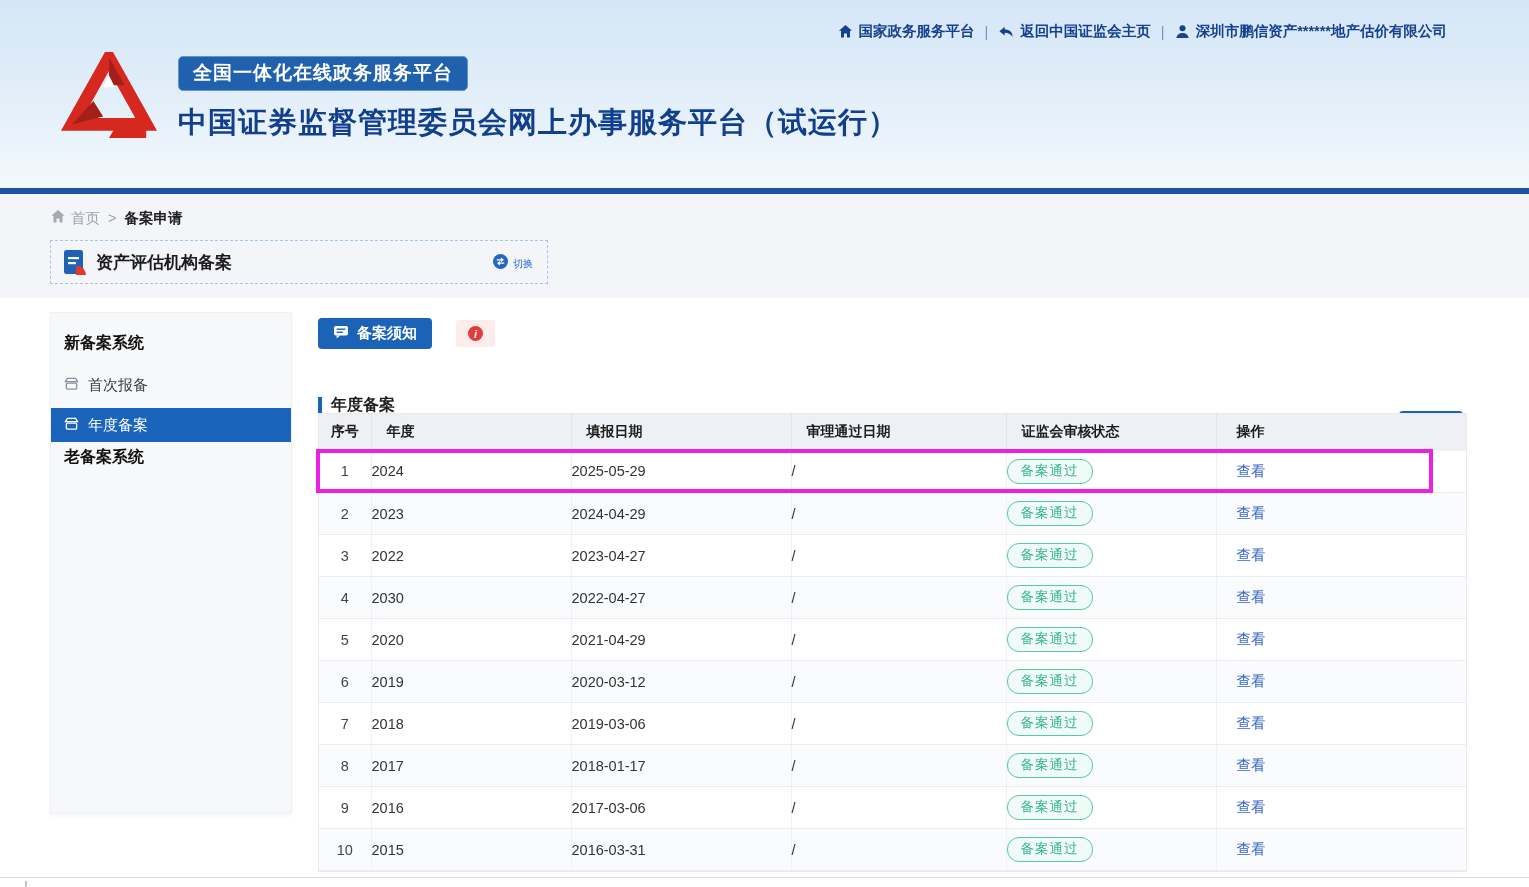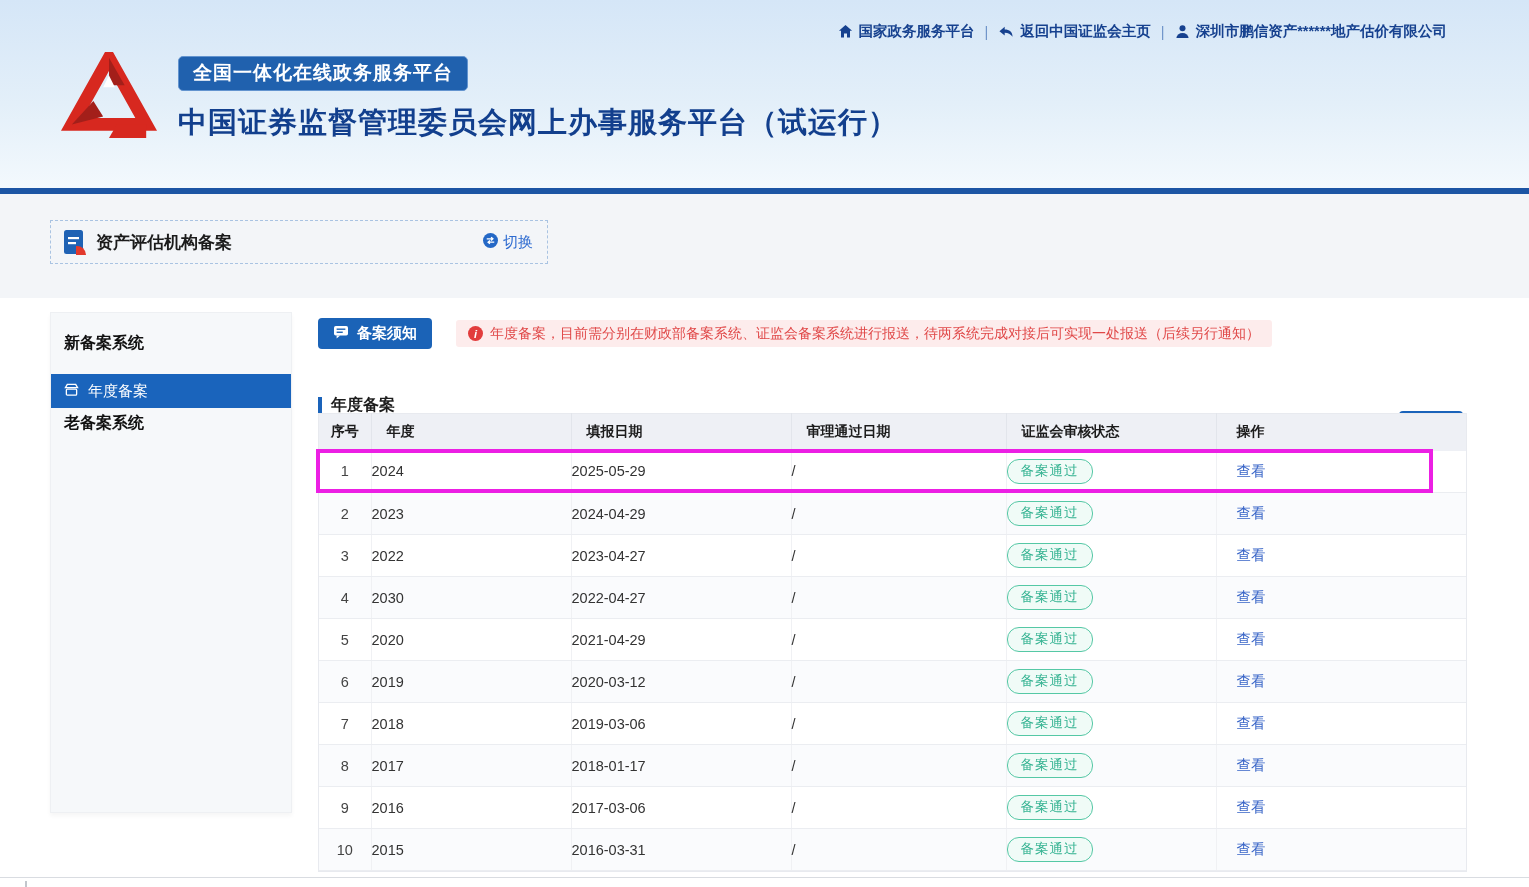--- a/index.html
+++ b/index.html
@@ -29,22 +29,22 @@
   
   .crumb-section { width:100%; height:104px; background:#f3f5f8; padding:14px 0 0 50px; }
   .breadcrumb { display:flex; align-items:center; gap:8px; font-size:14.5px; height:20px; }
   .breadcrumb .home { color:#9aa3ad; display:flex; align-items:center; gap:5px; cursor:pointer; }
   .breadcrumb .gt { color:#99a0a8; }
   .breadcrumb .cur { color:#222; font-weight:bold; }
   .service-card { margin-top:12px; width:498px; height:44px; border:1px dashed #a9c3e2;
     display:flex; align-items:center; padding:0 14px 0 12px; }
   .service-card .doc-ic { width:23px; height:26px; margin-right:10px; }
   .service-card .sc-title { font-size:17px; font-weight:bold; color:#1b1b1b; flex:1; }
-  .switch-wrap { display:flex; align-items:flex-start; gap:5px; cursor:pointer;
-    color:#2e6bd0; font-size:15px; }
+  .switch-wrap { display:flex; align-items:flex-end; gap:5px; cursor:pointer;
+    color:#2e6bd0; font-size:10px; }
 
   
   .content { position:relative; width:100%; height:589px; background:#fff; }
 
   .sidebar { position:absolute; left:50px; top:14px; width:242px; height:501px;
     background:#f6f8fa; border:1px solid #eef0f3; box-shadow:0 3px 4px rgba(0,0,0,.04); }
   .sb-heading { font-size:16px; font-weight:bold; color:#111; padding:20px 0 14px 13px; }
   .sb-heading.second { padding-top:5px; }
   .sb-item { display:flex; align-items:center; gap:9px; height:34px; padding-left:13px;
     font-size:15px; color:#3c3c3c; cursor:pointer; }
@@ -144,20 +144,30 @@
     <div class="brand-text">
       <span class="badge-pill">全国一体化在线政务服务平台</span>
       <div class="site-title">中国证券监督管理委员会网上办事服务平台（试运行）</div>
     </div>
   </div>
 </div>
 
 <div class="blue-divider"></div>
 
 <div class="crumb-section">
+  <div class="breadcrumb">
+    <span class="home">
+      <span><svg width="16" height="15" viewBox="0 0 16 16">
+            <path d="M8 1 L15 7.2 H12.8 V14.5 H9.6 V10.2 H6.4 V14.5 H3.2 V7.2 H1 Z" fill="#a2aab3"></path>
+          </svg></span>
+      <span>首页</span>
+    </span>
+    <span class="gt">&gt;</span>
+    <span class="cur">备案申请</span>
+  </div>
 
   <div class="service-card">
     <svg class="doc-ic" viewBox="0 0 23 26">
       <rect x="1" y="1" width="19" height="24" rx="2.5" fill="#1f62b4"></rect>
       <rect x="5" y="8" width="11" height="2.2" fill="#fff"></rect>
       <rect x="5" y="13" width="8" height="2.2" fill="#fff"></rect>
       <path d="M13 17 a9 9 0 0 1 10 9 L13 26 Z" fill="#e2392c"></path>
     </svg>
     <span class="sc-title">资产评估机构备案</span>
     <span class="switch-wrap">
@@ -168,20 +178,27 @@
           </svg></span>
       <span>切换</span>
     </span>
   </div>
 </div>
 
 <div class="content">
 
   <div class="sidebar">
     <div class="sb-heading">新备案系统</div>
+    <div class="sb-item">
+      <span><svg width="15" height="14" viewBox="0 0 16 15">
+            <path d="M3.5 1.5 h9 l2 3.5 h-13 Z" fill="none" stroke="currentColor" stroke-width="1.4"></path>
+            <rect x="2.5" y="6.5" width="11" height="6.5" rx="1" fill="none" stroke="currentColor" stroke-width="1.4"></rect>
+          </svg></span>
+      <span>首次报备</span>
+    </div>
     <div class="sb-item active">
       <span><svg width="15" height="14" viewBox="0 0 16 15">
             <path d="M3.5 1.5 h9 l2 3.5 h-13 Z" fill="none" stroke="currentColor" stroke-width="1.4"></path>
             <rect x="2.5" y="6.5" width="11" height="6.5" rx="1" fill="none" stroke="currentColor" stroke-width="1.4"></rect>
           </svg></span>
       <span>年度备案</span>
     </div>
     <div class="sb-heading second">老备案系统</div>
   </div>
 
@@ -192,21 +209,20 @@
         <span><svg width="16" height="14" viewBox="0 0 18 16">
               <rect x="1" y="1" width="16" height="11" rx="2" fill="#fff"></rect>
               <path d="M4 12 l0 3.5 4-3.5 Z" fill="#fff"></path>
               <rect x="4" y="4" width="10" height="1.6" fill="#1b63b7"></rect>
               <rect x="4" y="7.5" width="7" height="1.6" fill="#1b63b7"></rect>
             </svg></span>
         <span>备案须知</span>
       </button>
       <div class="notice-bar">
         <span class="info-ic">i</span>
-        <span>年度备案，目前需分别在财政部备案系统、证监会备案系统进行报送，待两系统完成对接后可实现一处报送（后续另行通知）</span>
       </div>
     </div>
 
     <div class="section-row">
       <span class="blue-bar"></span>
       <span class="section-title">年度备案</span>
       <button class="new-btn">新建</button>
     </div>
 
     <div class="table-wrap">

